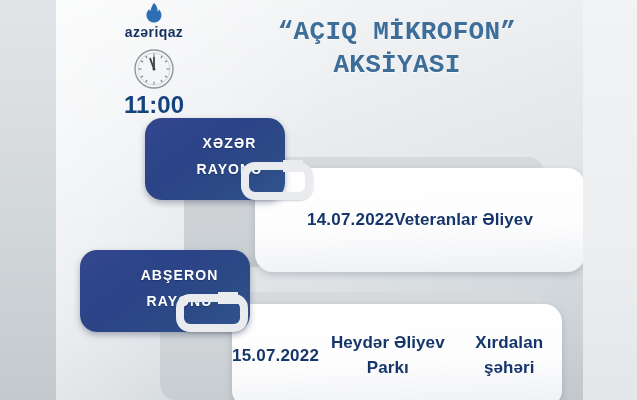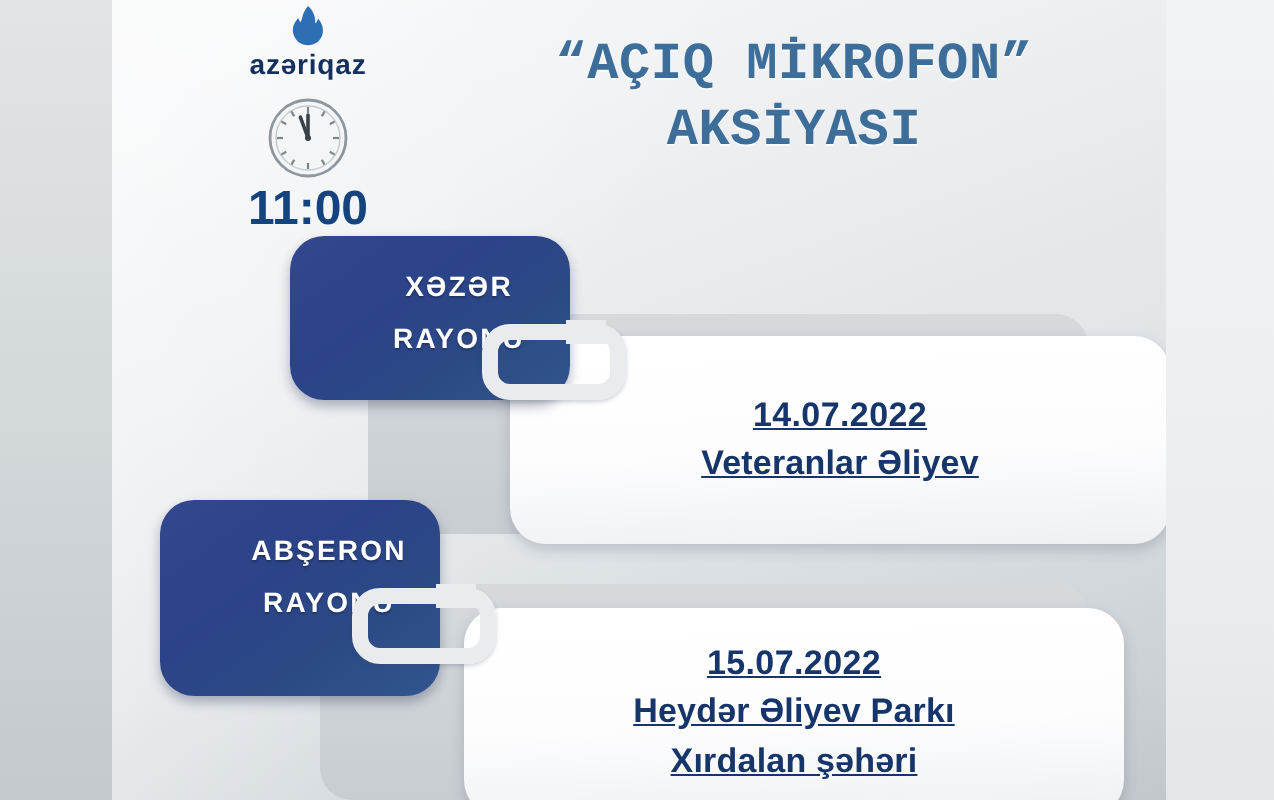--- a/index.html
+++ b/index.html
@@ -63,38 +63,38 @@
     background:linear-gradient(180deg,#d6dadd 0%,#c8cdd1 100%);
   }
   .ghost-1{left:128px;top:157px;width:360px;height:110px;}
   .ghost-2{left:104px;top:292px;width:384px;height:108px;}
 
   
   .card{
     position:absolute;z-index:5;border-radius:18px;
     background:linear-gradient(178deg,#ffffff 0%,#fdfdfe 55%,#eef0f2 100%);
     box-shadow:0 3px 7px rgba(60,70,85,.22);
-    display:flex;flex-direction:column;align-items:center;justify-content:center;
-    color:#16366b;text-align:center;text-decoration:underline;
+    display:flex;flex-direction:row;align-items:center;justify-content:center;
+    color:#16366b;text-align:center;
   }
   .card-1{left:199px;top:168px;width:330px;height:104px;}
   .card-2{left:176px;top:304px;width:330px;height:104px;}
   .card .date{font-size:17px;font-weight:700;line-height:1.5;letter-spacing:.2px;}
   .card .place{font-size:17px;font-weight:700;line-height:1.45;letter-spacing:.1px;}
 
   
   .plug{
     position:absolute;z-index:7;
     border-radius:17px;
     background:linear-gradient(145deg,#33478f 0%,#2b4387 38%,#2c4a86 70%,#32568f 100%);
     box-shadow:0 3px 6px rgba(40,50,80,.35);
     color:#ffffff;
   }
   .plug-1{left:89px;top:118px;width:140px;height:82px;}
-  .plug-2{left:24px;top:250px;width:140px;height:98px;}
+  .plug-2{left:24px;top:250px;width:140px;height:82px;padding-left:30px;}
   .plug .lbl{
     position:absolute;left:0;right:0;text-align:center;
     font-size:14px;font-weight:700;letter-spacing:1.1px;line-height:1;
     text-shadow:0 1px 1px rgba(0,0,0,.25);
     margin-left:29px;
   }
   .plug .lbl-a{top:18px;}
   .plug .lbl-b{top:44px;}
   
   .hook{

